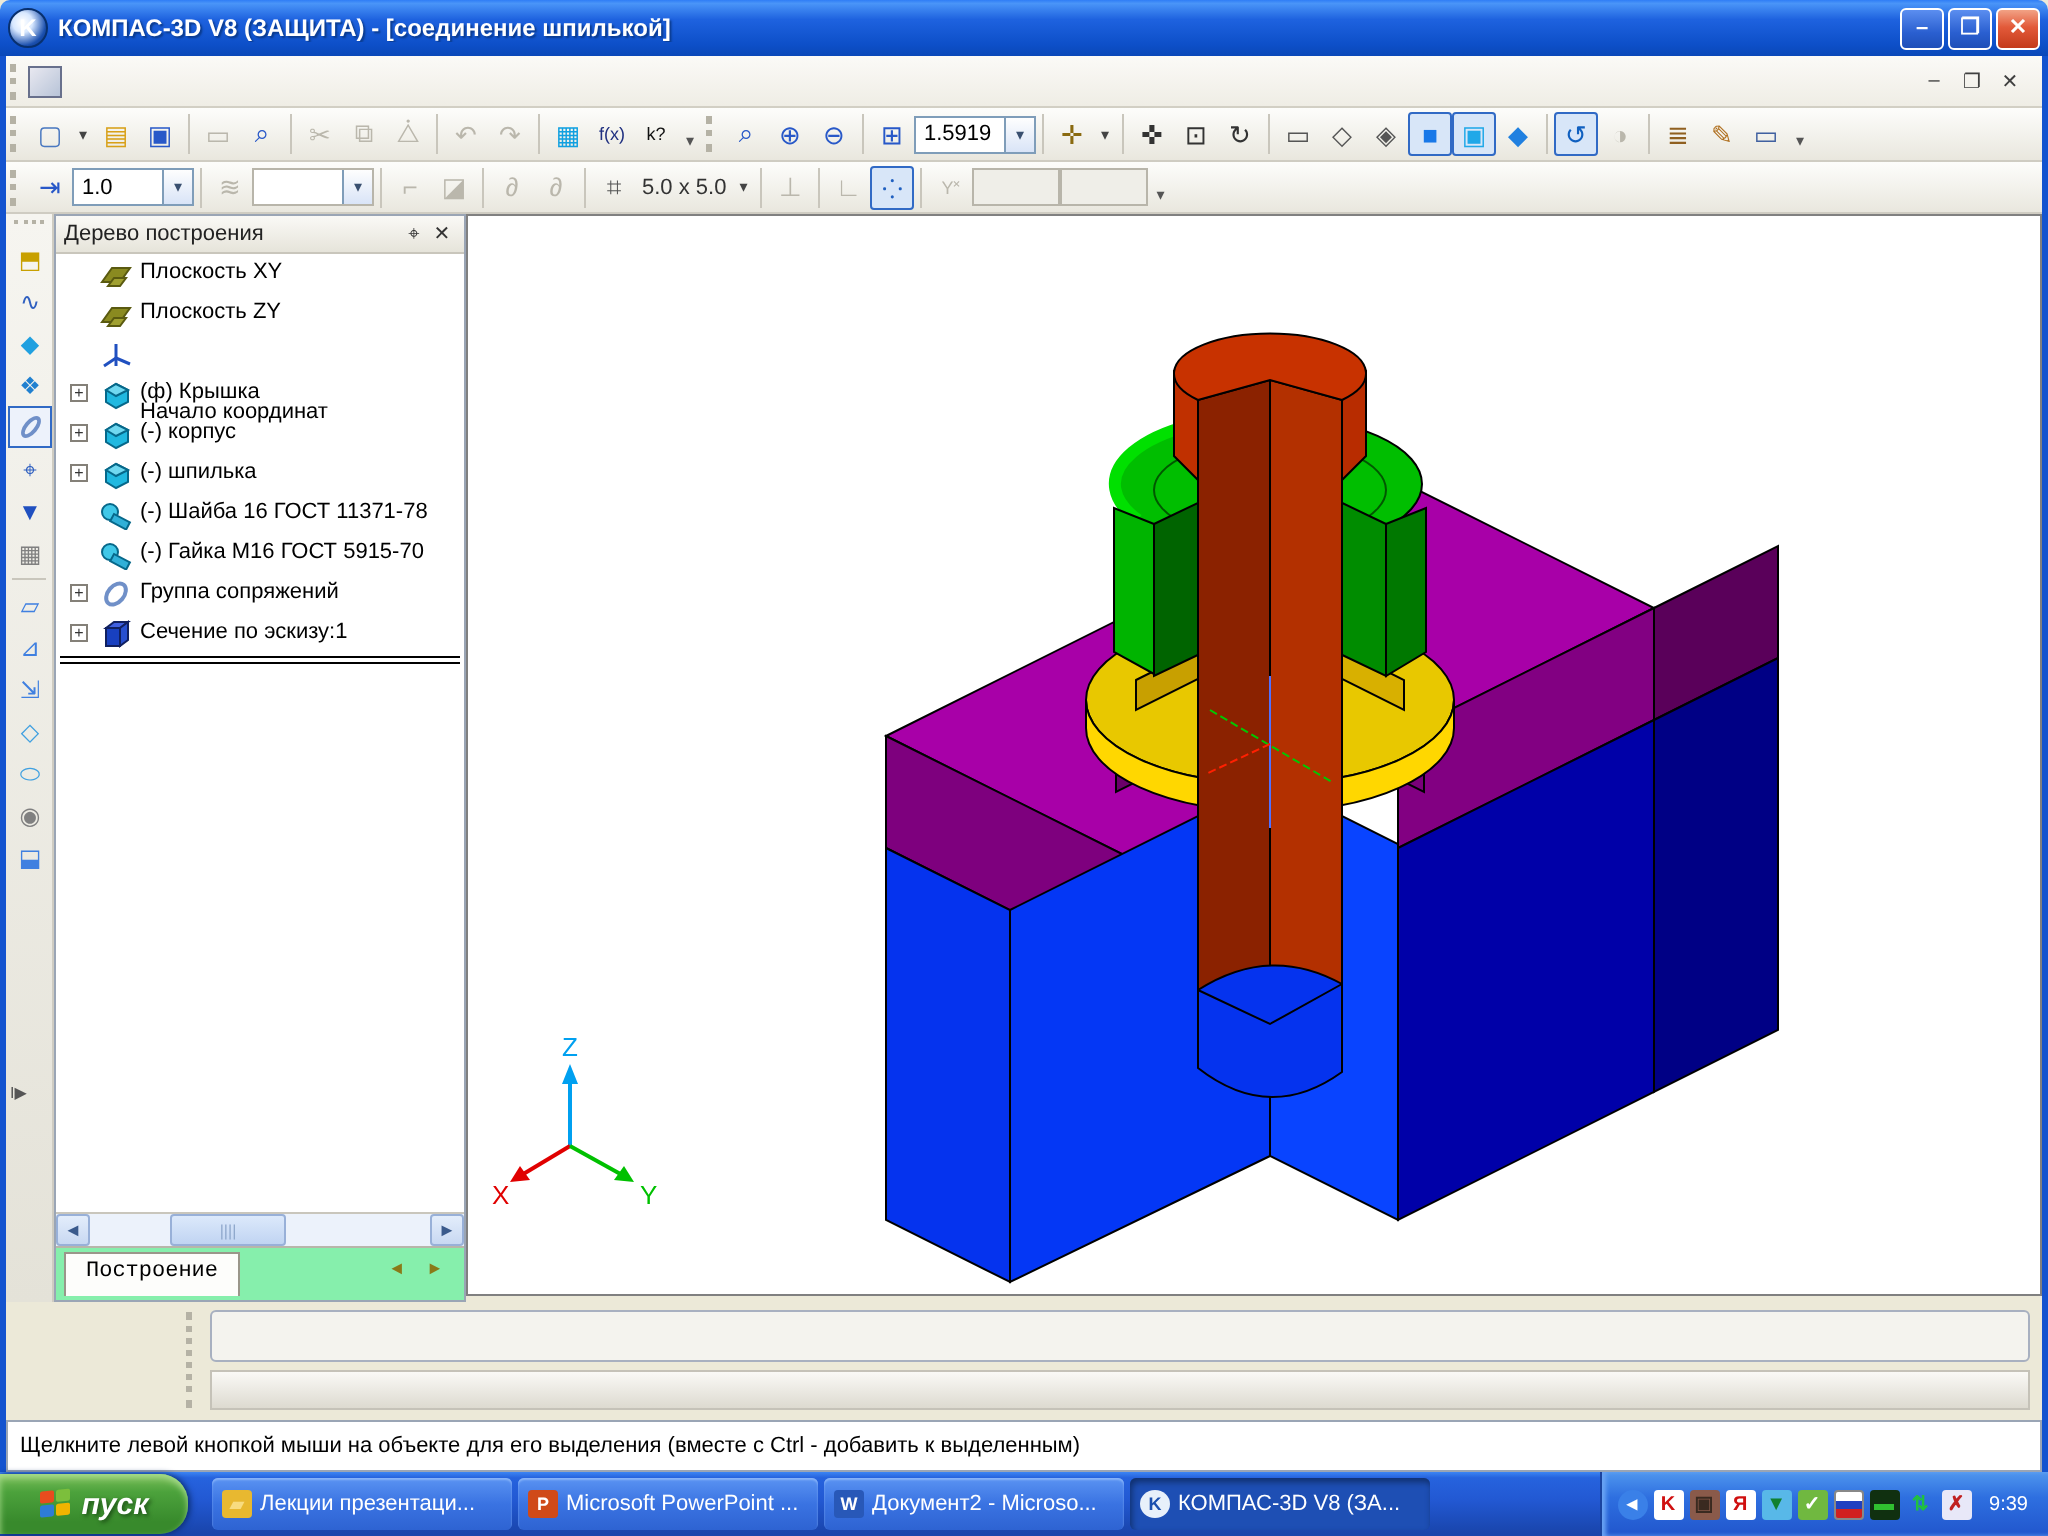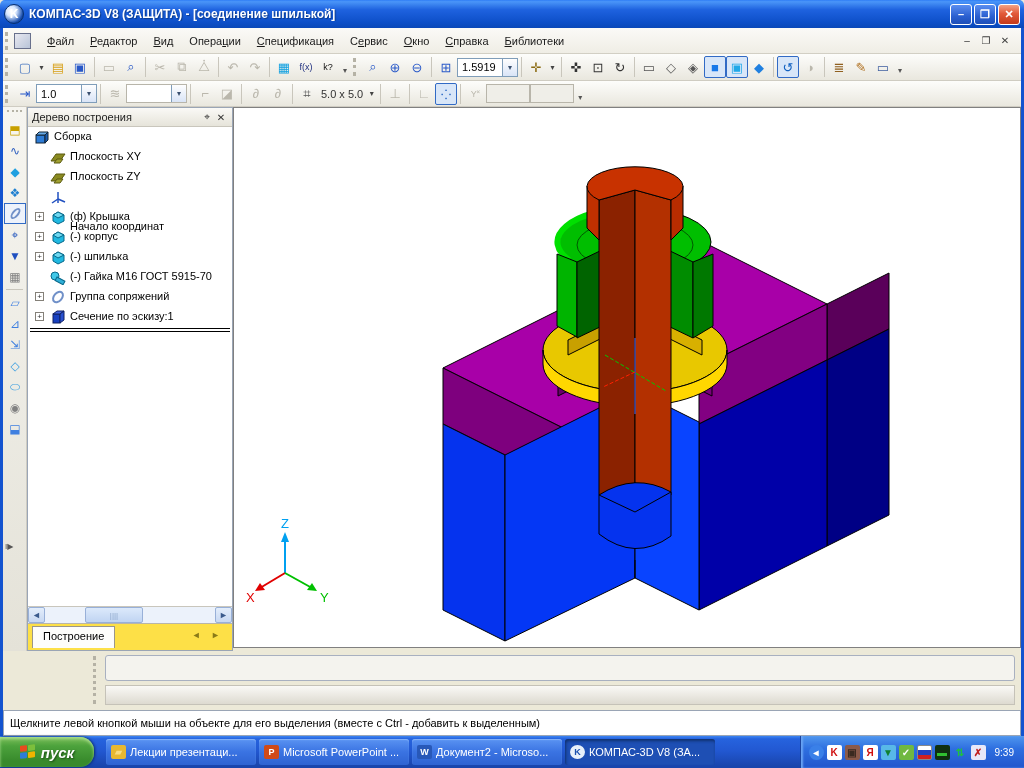--- a/index.html
+++ b/index.html
@@ -71,21 +71,21 @@
   .trow .tico { position:absolute; width:17px; height:15px; }
   .trow .tlab { position:absolute; top:3px; }
   #endmark { height:4px; border-top:1px solid #000; border-bottom:1px solid #000; margin:1px 2px 0 2px; }
   
   #treescroll { position:absolute; left:0; right:0; bottom:27px; height:17px; background:#ECF2FB; border-top:1px solid #C9C6BC; display:flex; }
   .sbtn { width:17px; height:16px; background:linear-gradient(180deg,#E3EDFB,#C8D8F2); border:1px solid #98B0D8; border-radius:2px; color:#3A5A8C; font-size:9px; text-align:center; line-height:14px; }
   #thumb { width:58px; height:16px; margin-left:40px; background:linear-gradient(180deg,#DCE9FB,#C0D4F2); border:1px solid #98B0D8; border-radius:2px; position:relative;}
   #thumb:after { content:"||||"; position:absolute; left:50%; transform:translateX(-50%); font-size:8px; color:#8FA8CC; line-height:16px; }
   #treescroll .spacer { flex:1; }
   
-  #tabrow { position:absolute; left:0; right:0; bottom:0; height:27px; background:#fde047; border-top:1px solid #B8B5AA; display:flex; align-items:flex-start; }
+  #tabrow { position:absolute; left:0; right:0; bottom:0; height:27px; background:#86efac; border-top:1px solid #B8B5AA; display:flex; align-items:flex-start;font-family:Liberation Mono, monospace; }
   #tab-build { margin:2px 0 0 4px; height:22px; background:#FDFDFB; border:1px solid #9A968A; border-bottom:none; font-size:11px; padding:3px 10px 0 10px; }
   #tabarrows { margin-left:auto; padding:6px 8px 0 0; font-size:9px; color:#8A7A18; letter-spacing:4px; }
 
   
   #viewport { position:absolute; left:230px; top:0; width:788px; height:541px; background:#fff; border:1px solid #808080; }
   #viewport svg { position:absolute; left:0; top:0; }
 
   
   #prop { position:absolute; left:3px; top:651px; width:1018px; height:59px; background:#ECE9D8; }
   #prop .pgrip { position:absolute; left:90px; top:5px; height:48px; border-left:3px dotted #B5B2A5; }
@@ -126,31 +126,20 @@
     <div class="winbtn">❐</div>
     <div class="winbtn close">✕</div>
   </div>
 
   <div class="frame-l"></div>
   <div class="frame-r"></div>
 
   <div id="menubar">
     <div class="grip"></div>
     <div class="docico"></div>
-    <div id="menuitems" style="display:flex">
-        <div class="menu-item"><u>Ф</u>айл</div>
-        <div class="menu-item"><u>Р</u>едактор</div>
-        <div class="menu-item"><u>В</u>ид</div>
-        <div class="menu-item">Опера<u>ц</u>ии</div>
-        <div class="menu-item"><u>С</u>пецификация</div>
-        <div class="menu-item">С<u>е</u>рвис</div>
-        <div class="menu-item"><u>О</u>кно</div>
-        <div class="menu-item"><u>С</u>правка</div>
-        <div class="menu-item"><u>Б</u>иблиотеки</div>
-      </div>
     <div id="mdi-controls">
         <span>–</span>
         <span>❐</span>
         <span>✕</span>
       </div>
   </div>
 
   <div id="tb1" class="toolbar">
       <div class="grip"></div>
       <div class="tbtn" style="color: rgb(74, 120, 192);">▢</div>
@@ -269,28 +258,20 @@
 
     <div id="treepanel">
       <div id="treehdr">
         <span>Дерево построения</span>
         <span class="sp"></span>
         <span class="hbtn">⌖</span>
         <span class="hbtn">✕</span>
       </div>
       <div id="treebody">
           <div class="trow">
-            <span class="tico" style="left: 6px;"><svg width="17" height="15">
-                <rect x="2" y="5" width="9" height="8" fill="#2E7CD6" stroke="#123"></rect>
-                <polygon points="2,5 5,2 14,2 11,5" fill="#66AAE8" stroke="#123"></polygon>
-                <polygon points="11,5 14,2 14,10 11,13" fill="#1A5CB0" stroke="#123"></polygon>
-              </svg></span>
-            <span class="tlab" style="left: 26px;">Сборка</span>
-          </div>
-          <div class="trow">
             <span class="tico" style="left: 22px;"><svg width="17" height="15">
                 <polygon points="1,11 6,4 15,4 10,11" fill="#8A8A20" stroke="#5A5A10"></polygon>
                 <polygon points="4,13 7,9 13,9 10,13" fill="#A0A030" stroke="#5A5A10"></polygon>
               </svg></span>
             <span class="tlab" style="left: 42px;">Плоскость XY</span>
           </div>
           <div class="trow">
             <span class="tico" style="left: 22px;"><svg width="17" height="15">
                 <polygon points="1,11 6,4 15,4 10,11" fill="#8A8A20" stroke="#5A5A10"></polygon>
                 <polygon points="4,13 7,9 13,9 10,13" fill="#A0A030" stroke="#5A5A10"></polygon>
@@ -321,20 +302,27 @@
               </svg></span>
             <span class="tlab" style="left: 42px;">(-) корпус</span>
           </div>
           <div class="trow">
             <span class="plus">+</span>
             <span class="tico" style="left: 22px;"><svg width="17" height="15">
                 <polygon points="3,5 8,2 14,5 14,11 8,14 3,11" fill="#20B8E0" stroke="#06688A"></polygon>
                 <polygon points="3,5 8,2 14,5 8,8" fill="#70D8F0" stroke="#06688A"></polygon>
               </svg></span>
             <span class="tlab" style="left: 42px;">(-) шпилька</span>
+          </div>
+          <div class="trow">
+            <span class="tico" style="left: 22px;"><svg width="17" height="15">
+                <circle cx="5" cy="6" r="4" fill="#40C8E8" stroke="#06688A"></circle>
+                <rect x="7" y="7" width="9" height="4" fill="#30B0D8" stroke="#06688A" transform="rotate(28 7 7)"></rect>
+              </svg></span>
+            <span class="tlab" style="left: 42px;">(-) Шайба 16 ГОСТ 11371-78</span>
           </div>
           <div class="trow">
             <span class="tico" style="left: 22px;"><svg width="17" height="15">
                 <circle cx="5" cy="6" r="4" fill="#40C8E8" stroke="#06688A"></circle>
                 <rect x="7" y="7" width="9" height="4" fill="#30B0D8" stroke="#06688A" transform="rotate(28 7 7)"></rect>
               </svg></span>
             <span class="tlab" style="left: 42px;">(-) Гайка М16 ГОСТ 5915-70</span>
           </div>
           <div class="trow">
             <span class="plus">+</span>

